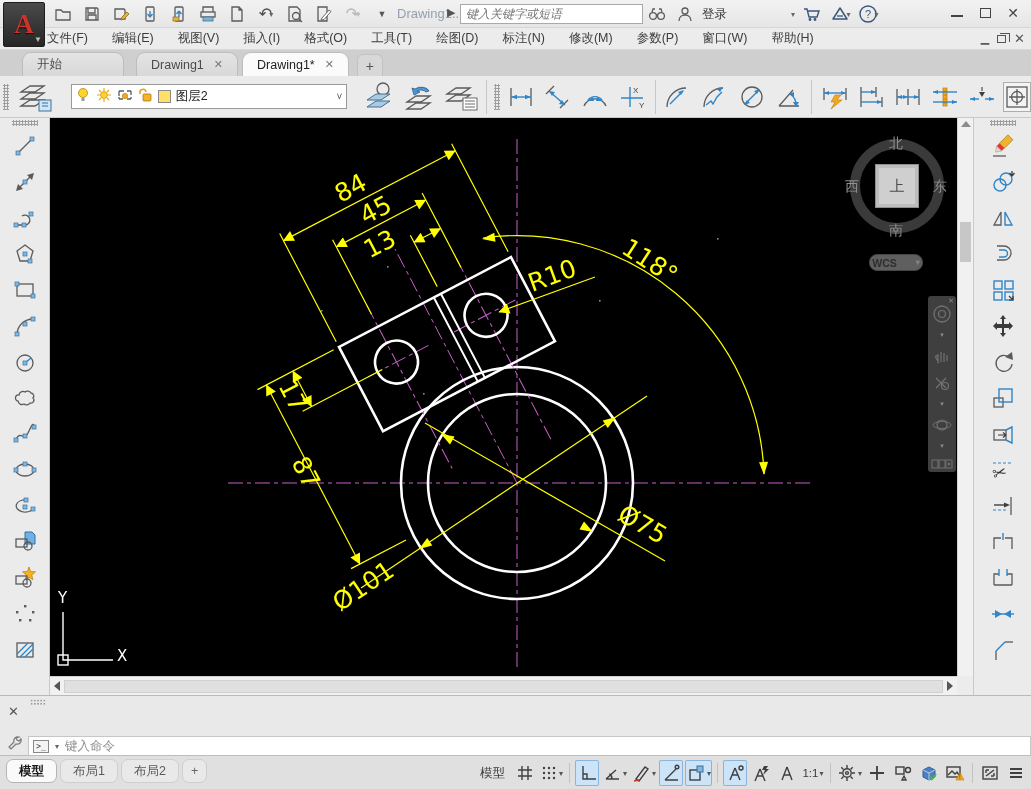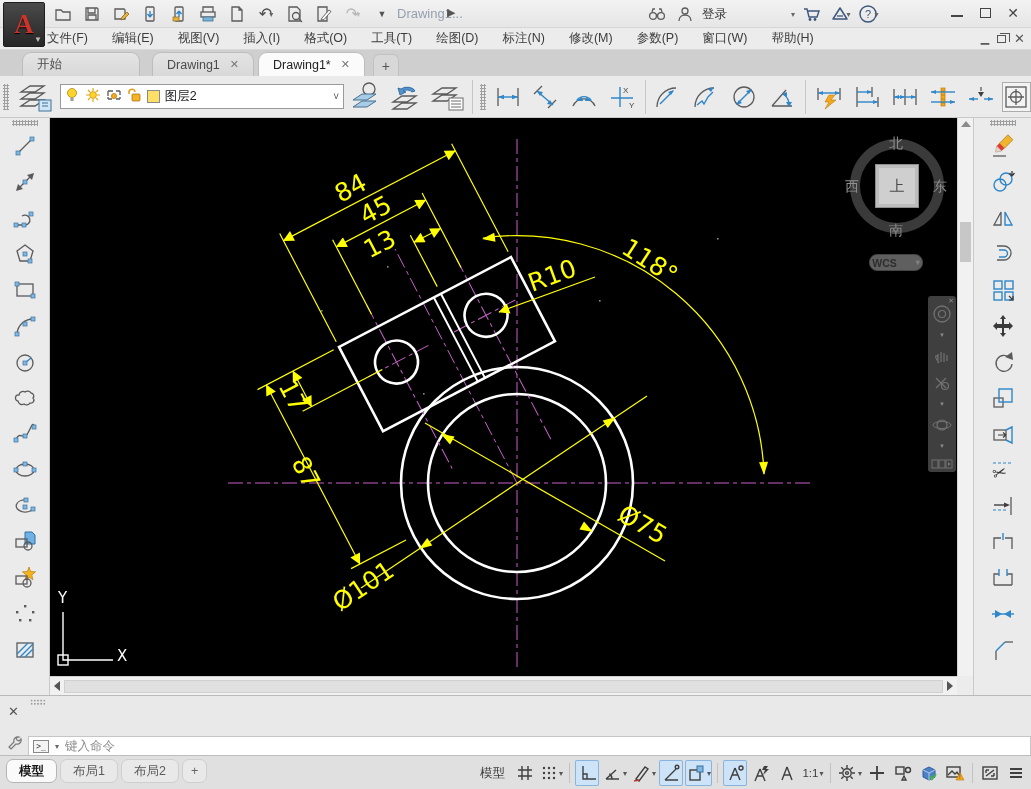--- a/index.html
+++ b/index.html
@@ -37,21 +37,21 @@
 #filetabs{position:absolute;left:0;top:50px;width:1031px;height:26px;background:#cfcfcf;display:flex;align-items:flex-end;padding-left:22px}
 .ftab{height:24px;display:flex;align-items:center;gap:10px;padding:0 14px;border-radius:9px 9px 0 0;border:1px solid #bdbdbd;border-bottom:none;background:linear-gradient(#e4e4e4,#d8d8d8);color:#4b4b4b;margin-right:4px;font-size:12.5px}
 .ftab.active{background:#fbfbfb;color:#222}
 .ftab .x{color:#777;font-size:11px}
 .newtab{width:26px;height:22px;display:flex;align-items:center;justify-content:center;color:#555;font-size:14px;border-radius:6px 6px 0 0;background:#d8d8d8;border:1px solid #c2c2c2;border-bottom:none;margin-left:4px;margin-bottom:0}
 
 #ribbon{position:absolute;left:0;top:76px;width:1031px;height:42px;background:#ebebeb;border-bottom:1px solid #c9c9c9;display:flex;align-items:center}
 .grip{width:6px;height:26px;margin:0 3px;background-image:radial-gradient(#9f9f9f 1px,transparent 1.1px);background-size:3px 3px}
 .hgrip{width:26px;height:6px;margin:2px auto;background-image:radial-gradient(#9f9f9f 1px,transparent 1.1px);background-size:3px 3px}
 .rbtn{height:38px;display:flex;align-items:center;justify-content:center;padding:0 3px}
-#layer-combo{width:292px;height:25px;background:#fff;border:1px solid #9a9a9a;display:flex;align-items:center;gap:5px;padding:0 4px;margin:0 2px}
+#layer-combo{width:292px;height:25px;background:#fff;border:1px solid #9a9a9a;display:flex;align-items:center;gap:5px;padding:0 4px;margin:0 13px}
 #layer-combo .sp{flex:1}
 #layer-combo .chev{color:#555;font-size:10px}
 .swatch{width:13px;height:13px;background:#ffe066;border:1px solid #8a8a8a}
 #layer-name{font-size:12.5px;color:#222}
 .vsep{width:1px;height:34px;background:#c6c6c6;margin:0 4px}
 .dimtool{width:39px;height:38px;display:flex;align-items:center;justify-content:center}
 .tolbox{width:30px;height:30px;border:1px solid #adadad;background:#f3f3f3;display:flex;align-items:center;justify-content:center;margin-left:2px}
 
 #lefttools{position:absolute;left:0;top:118px;width:50px;height:577px;background:#ebebeb;border-right:1px solid #c9c9c9;display:flex;flex-direction:column;align-items:center}
 #righttools{position:absolute;left:973px;top:118px;width:58px;height:577px;background:#ebebeb;border-left:1px solid #c9c9c9;display:flex;flex-direction:column;align-items:center}
@@ -181,20 +181,21 @@
     <span class="qi">
         <span class="uni dis">↷</span>
         <span class="dd" style="color:#bbb">▾</span>
       </span>
     <span class="qi">
         <span style="color:#555;font-size:9px">▼</span>
       </span>
   </div>
   <span id="doc-title">Drawing1...</span>
   <span id="title-play">▶</span>
+  <input id="search-box" placeholder="键入关键字或短语" style="">
   <div class="tb-right">
     <span class="qi">
         <svg width="20" height="18">
           <circle class="s" cx="6" cy="11" r="3.4"></circle>
           <circle class="s" cx="14" cy="11" r="3.4"></circle>
           <path class="s" d="M9 10h2M5 7l1-3h2M15 7l-1-3h-2"></path>
         </svg>
       </span>
     <span class="qi">
         <svg width="18" height="18">
@@ -255,21 +256,21 @@
   <span class="mi">窗口(W)</span>
   <span class="mi">帮助(H)</span>
 </div>
 <div class="docbtns">
   <span class="db">▁</span>
   <span class="rest"></span>
   <span class="db" style="font-size:13px">✕</span>
 </div>
 
 <div id="filetabs">
-  <div class="ftab" style="width:118px">
+  <div class="ftab" style="width:102px">
       <span>开始</span>
     </div>
   <div class="ftab" style="margin-left:8px">
       <span>Drawing1</span>
       <span class="x">✕</span>
     </div>
   <div class="ftab active">
       <span>Drawing1*</span>
       <span class="x">✕</span>
     </div>

